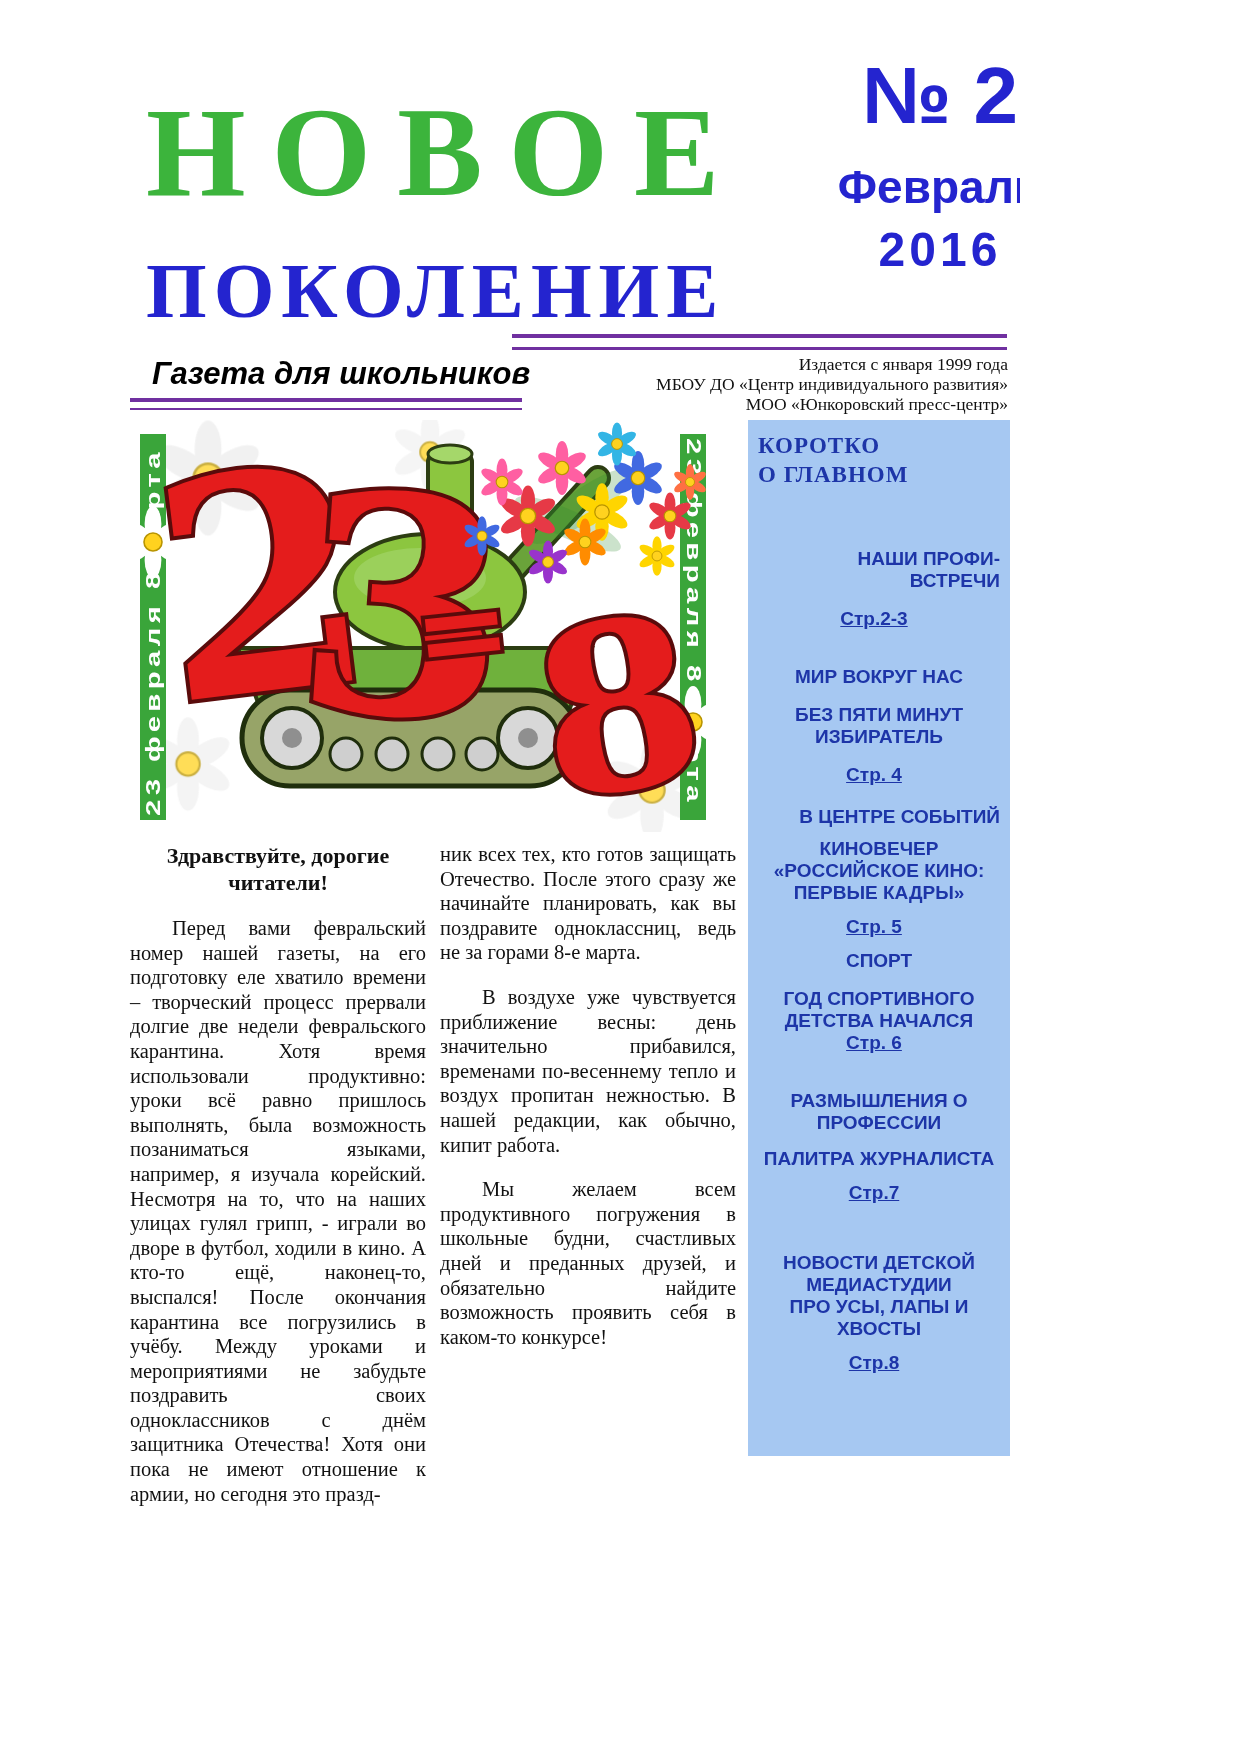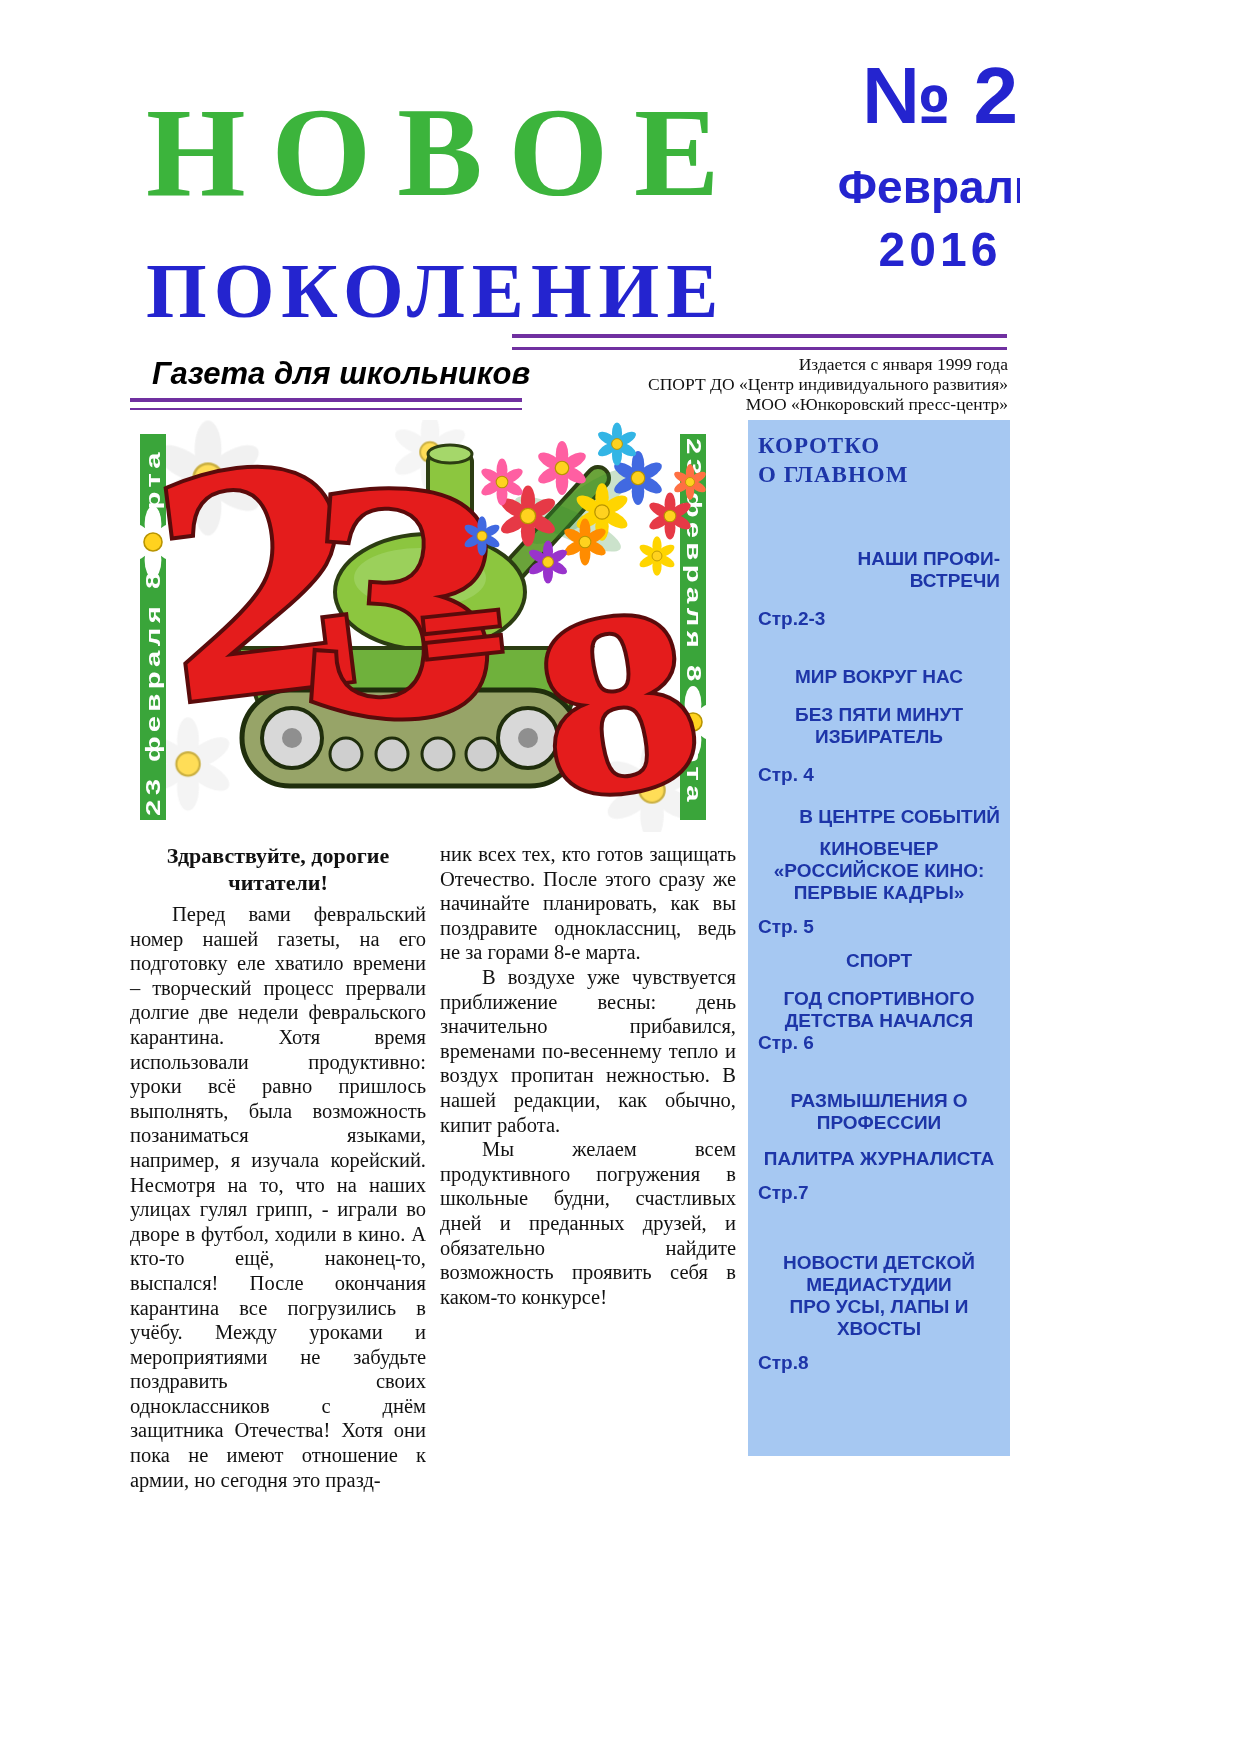--- a/index.html
+++ b/index.html
@@ -79,35 +79,35 @@
     font-size: 23px; line-height: 1.25; letter-spacing: 1px;
     white-space: pre-line;
   }
   .si {
     font-family: "Liberation Sans", sans-serif; font-weight: bold;
     font-size: 19px; line-height: 22px; text-align: center; white-space: pre-line;
   }
   .si.left { text-align: right; padding-left: 14px; }
   .sp {
     font-family: "Liberation Sans", sans-serif; font-weight: bold;
-    font-size: 19px; text-align: left; padding-right: 10px;
+    font-size: 19px; text-align: center; padding-right: 10px; text-decoration: underline;
   }
 
   
   .col {
     position: absolute; top: 842px; width: 296px;
     font-size: 20.5px; line-height: 24.6px; text-align: justify;
   }
   .col1 { left: 130px; }
   .col2 { left: 440px; }
   .art-heading {
     font-weight: bold; font-size: 22px; line-height: 27px;
     text-align: center; white-space: pre-line; margin-bottom: 6px;
   }
-  .indent { text-indent: 42px; }
+  .indent { text-indent: 42px; margin-top: 20px; }
   .sig { margin-top: 30px; text-align: right; }
   .sig-names { font-weight: bold; white-space: pre-line; }
 </style>
 </head>
 <body>
 
 <div class="page">
 
   <div class="masthead-title-1">НОВОЕ</div>
   <div class="masthead-title-2">ПОКОЛЕНИЕ</div>
@@ -117,21 +117,21 @@
 
   <div class="rule rule-a1"></div>
   <div class="rule rule-a2"></div>
 
   <div class="subtitle">Газета для школьников</div>
   <div class="rule rule-b1"></div>
   <div class="rule rule-b2"></div>
 
   <div class="publisher">
     <div>Издается с января 1999  года</div>
-    <div>СПОРТ ДО «Центр индивидуального развития»</div>
+    <div>МБОУ ДО «Центр индивидуального развития»</div>
     <div>МОО «Юнкоровский пресс-центр»</div>
   </div>
 
   <div class="illustration">
     <svg width="586" height="412" viewBox="0 0 586 412">
       <defs>
         <g id="flower">
           <g fill="currentColor">
             <ellipse cx="0" cy="-9" rx="4.2" ry="9"></ellipse>
             <ellipse cx="0" cy="-9" rx="4.2" ry="9" transform="rotate(60)"></ellipse>

